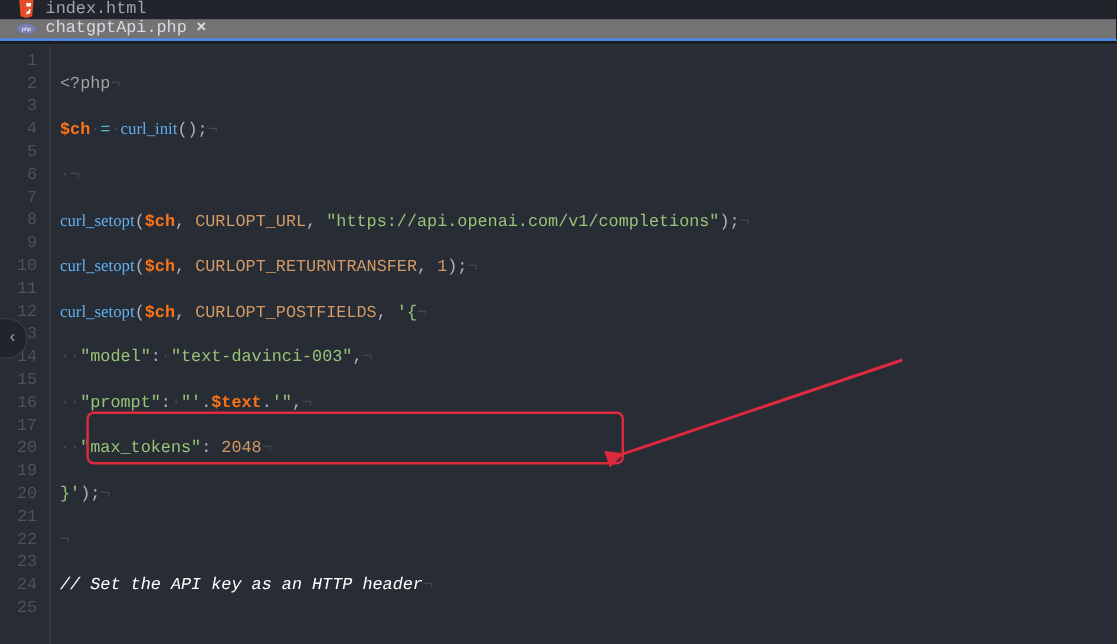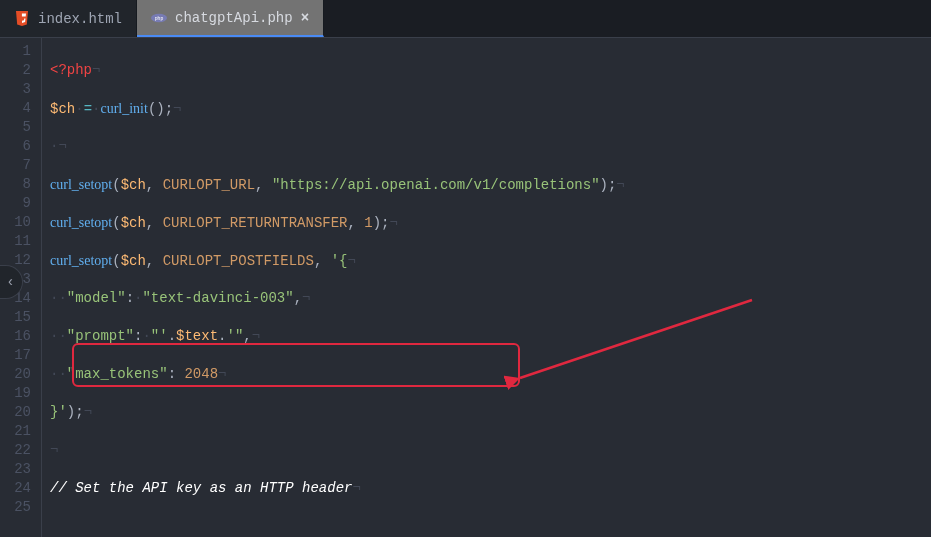--- a/index.html
+++ b/index.html
@@ -11,20 +11,21 @@
   width: 931px;
   height: 537px;
   overflow: hidden;
   position: relative;
 }
 .tabbar {
   display: flex;
   background: #1a1d23;
   height: 38px;
   border-bottom: 1px solid #3a3f4a;
+  flex-direction: column;
 }
 .tab {
   display: flex;
   align-items: center;
   padding: 0 14px;
   gap: 8px;
   background: #21252b;
   color: #9ea5b3;
   border-right: 1px solid #161a20;
   cursor: pointer;
@@ -65,22 +66,22 @@
   border: 2px solid #e0283f;
   border-radius: 6px;
   pointer-events: none;
   z-index: 5;
 }
 .arrow {
   position: absolute;
   pointer-events: none;
   z-index: 6;
 }
-.c-keyword { color: #ef4444; }
-.c-var { color: #fdba74; }
+.c-keyword { color: #a3a3a3; }
+.c-var { color: #f97316; font-weight: bold; }
 .c-const { color: #d19a66; }
 .c-string { color: #98c379; }
 .c-func { color: #61afef; font-family: Liberation Serif, serif; }
 .c-num { color: #d19a66; }
 .c-punc { color: #abb2bf; }
 .c-comment { color: #ffffff; font-style: italic; }
 .c-op { color: #56b6c2; }
 .chevron {
   position: absolute;
   left: -1px;

